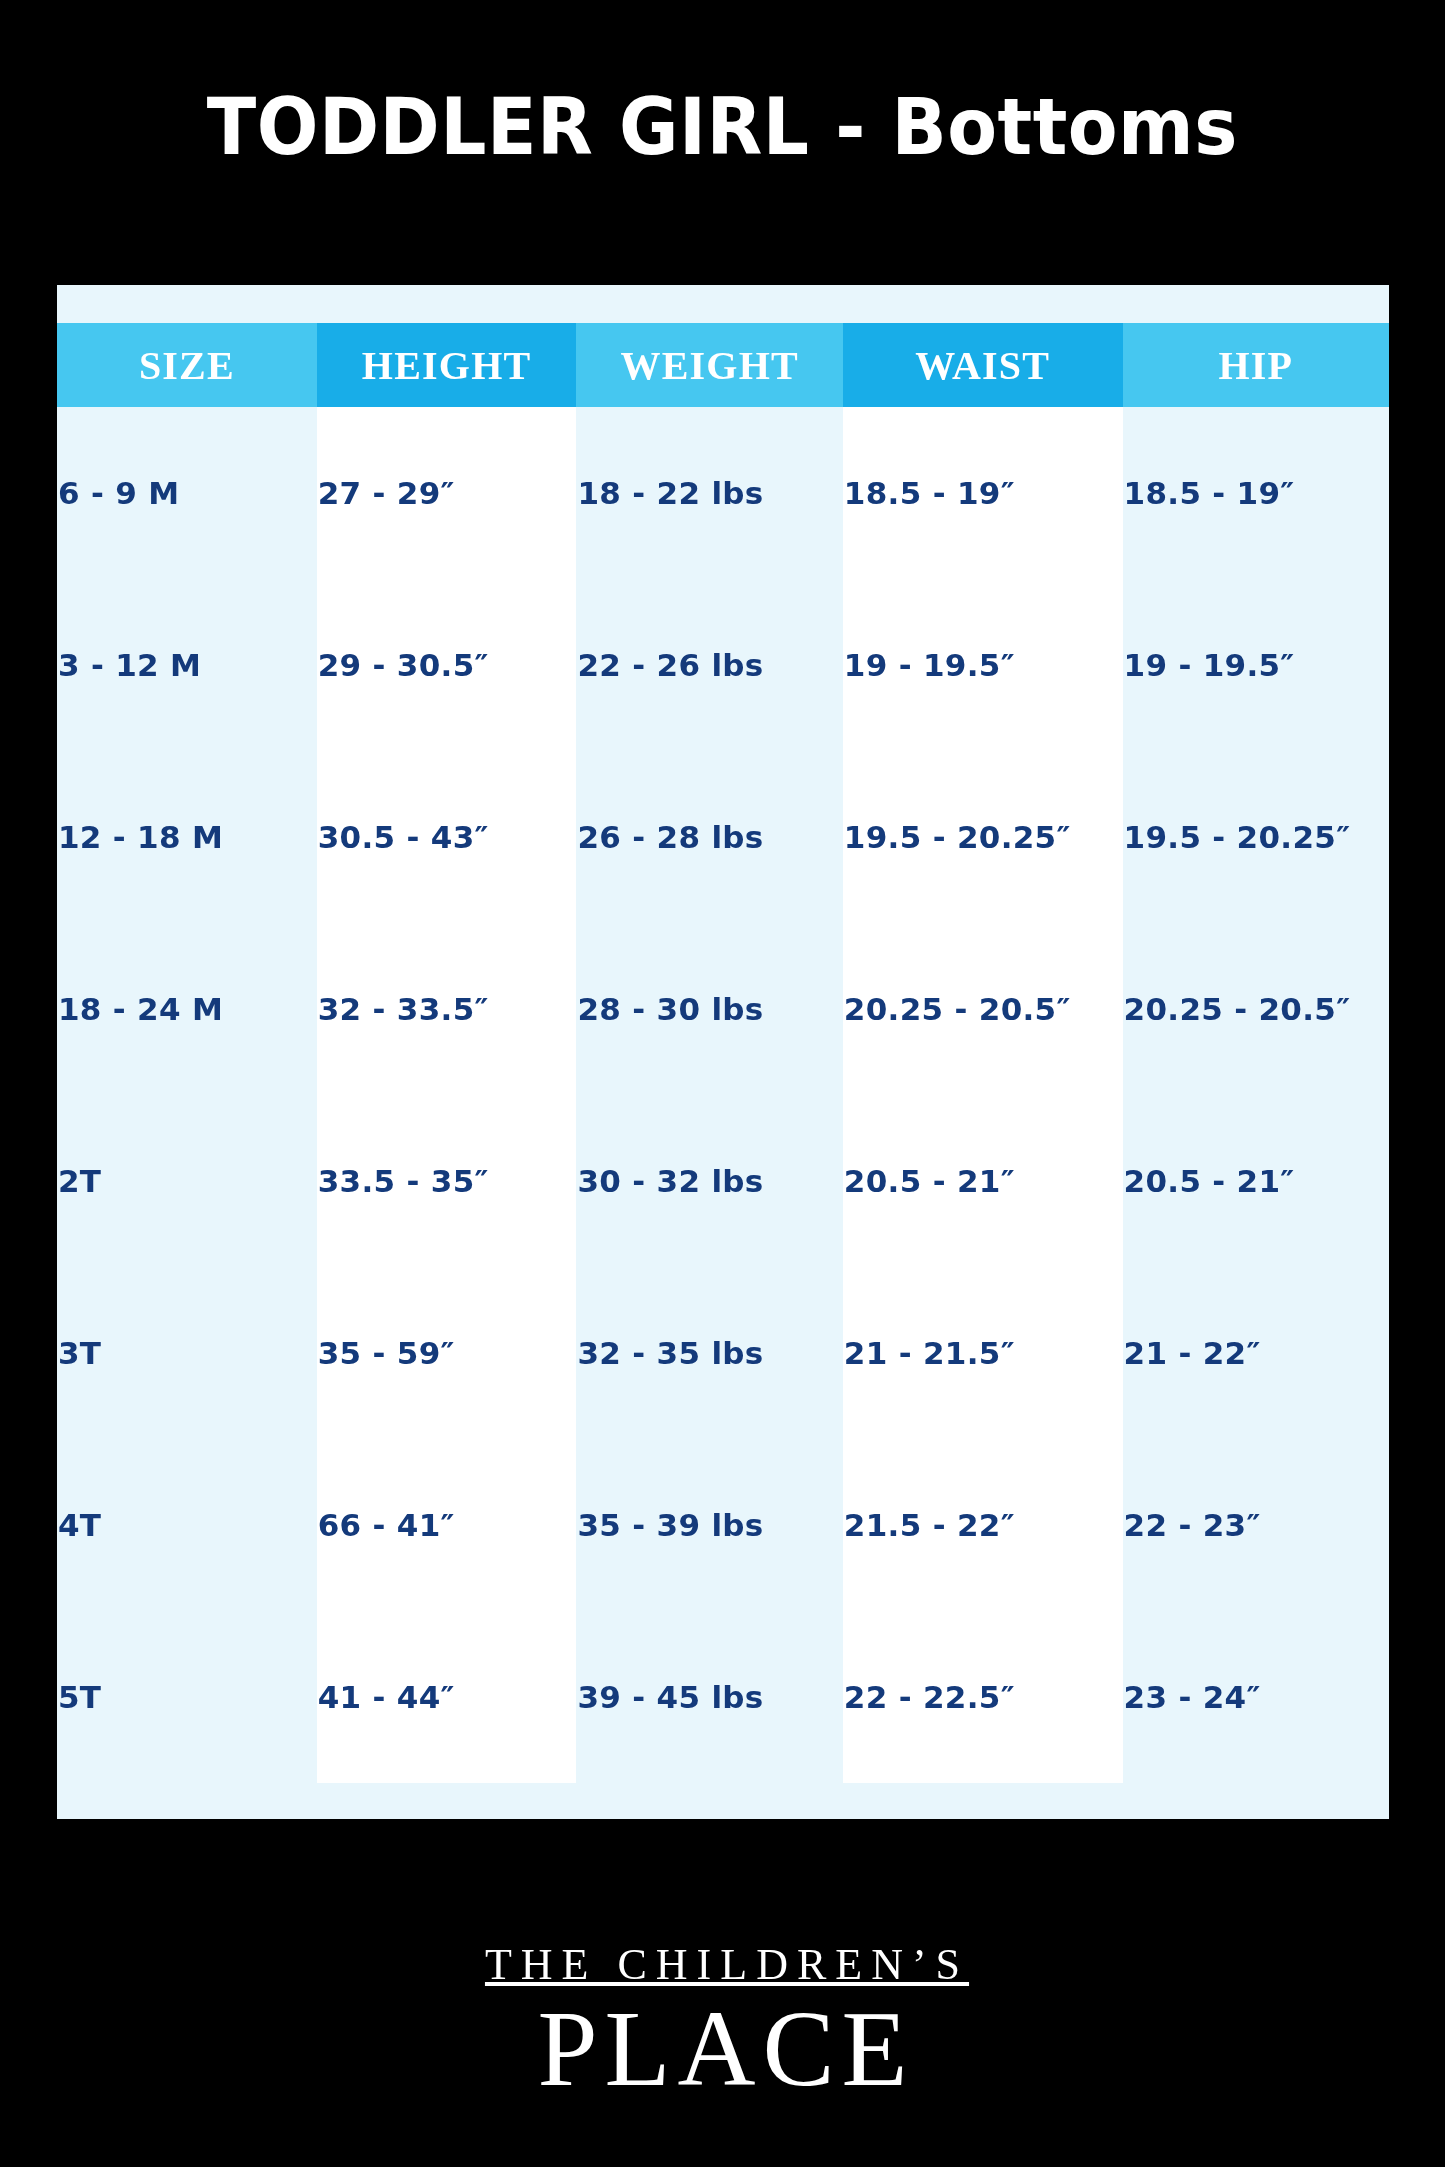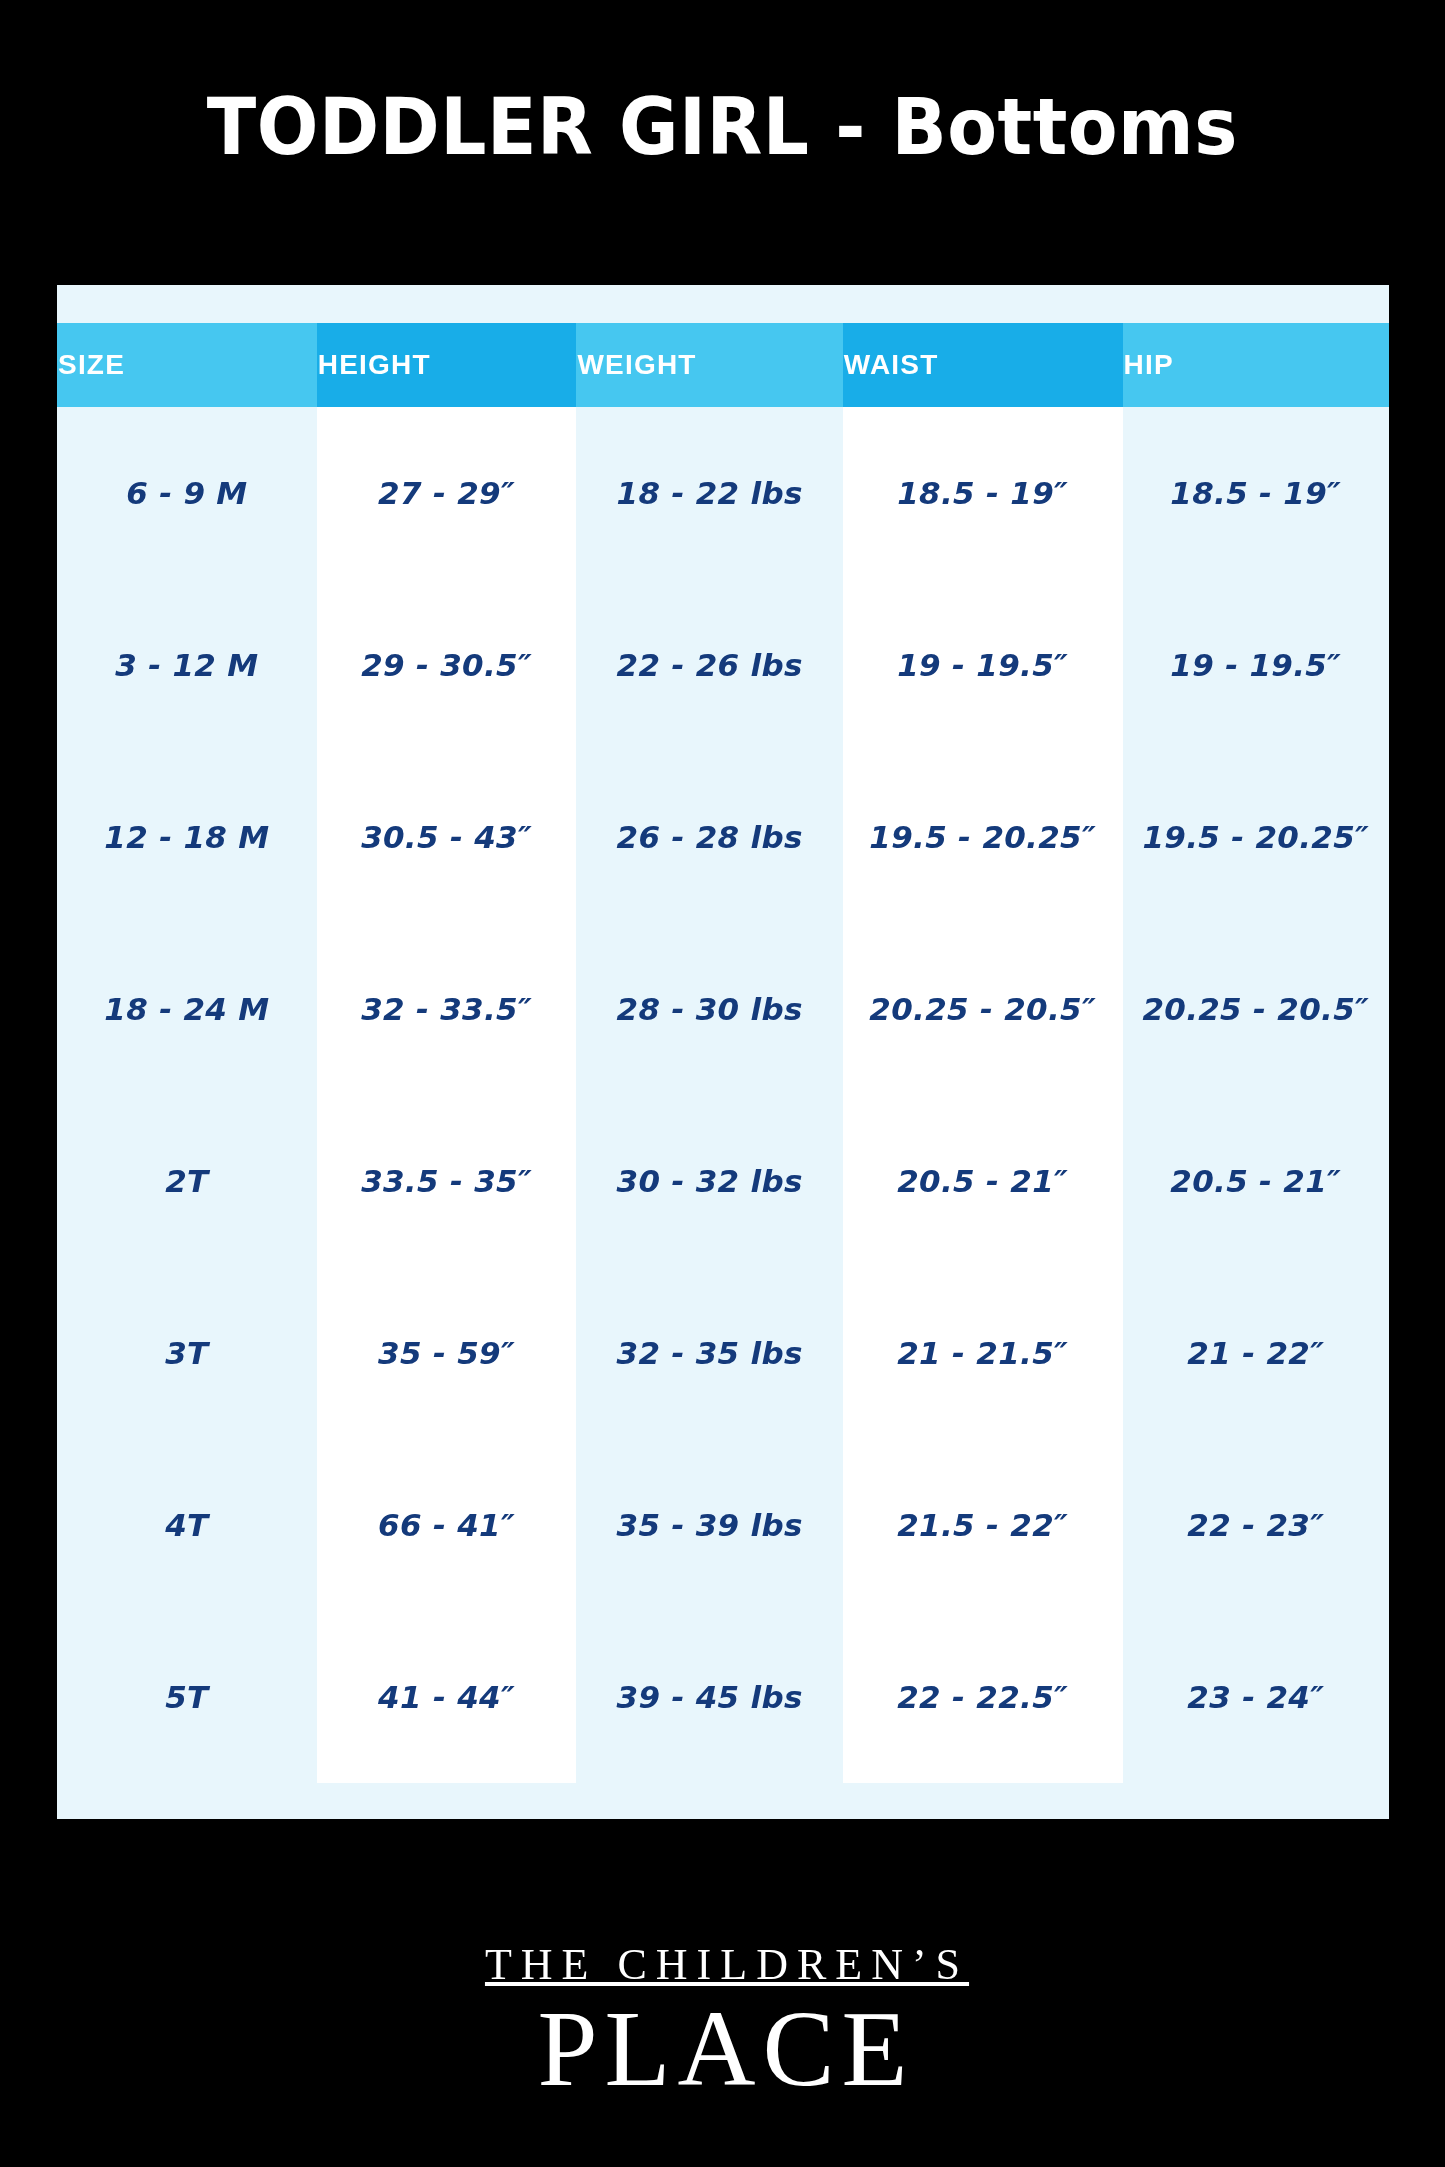--- a/index.html
+++ b/index.html
@@ -55,38 +55,36 @@
     background: #E8F6FC;
     width: 100%;
   }
   table.size-table {
     border-collapse: collapse;
     width: 100%;
     table-layout: fixed;
   }
   table.size-table th {
     color: #FFFFFF;
-    font-family: Liberation Sans, sans-serif;
-    font-weight: bold;
-    font-size: 28px;
+    font-family: Liberation Serif, serif;
+    font-weight: bold;
+    font-size: 40px;
     letter-spacing: 1.2px;
     height: 82px;
     vertical-align: middle;
-    text-align: left;
+    text-align: center;
   }
   table.size-table td {
     color: #143A7B;
     font-family: "DejaVu Sans", sans-serif;
     font-weight: bold;
     font-size: 31px;
     height: 170px;
     vertical-align: middle;
-    text-align: center;
     letter-spacing: 0.3px;
-    font-style: italic;
   }
   
   .col-0 { background: #E8F6FC; }
   .col-1 { background: #FFFFFF; }
   .col-2 { background: #E8F6FC; }
   .col-3 { background: #FFFFFF; }
   .col-4 { background: #E8F6FC; }
 
   th.col-0 { background: #46C7F0; }
   th.col-1 { background: #18ADE8; }

